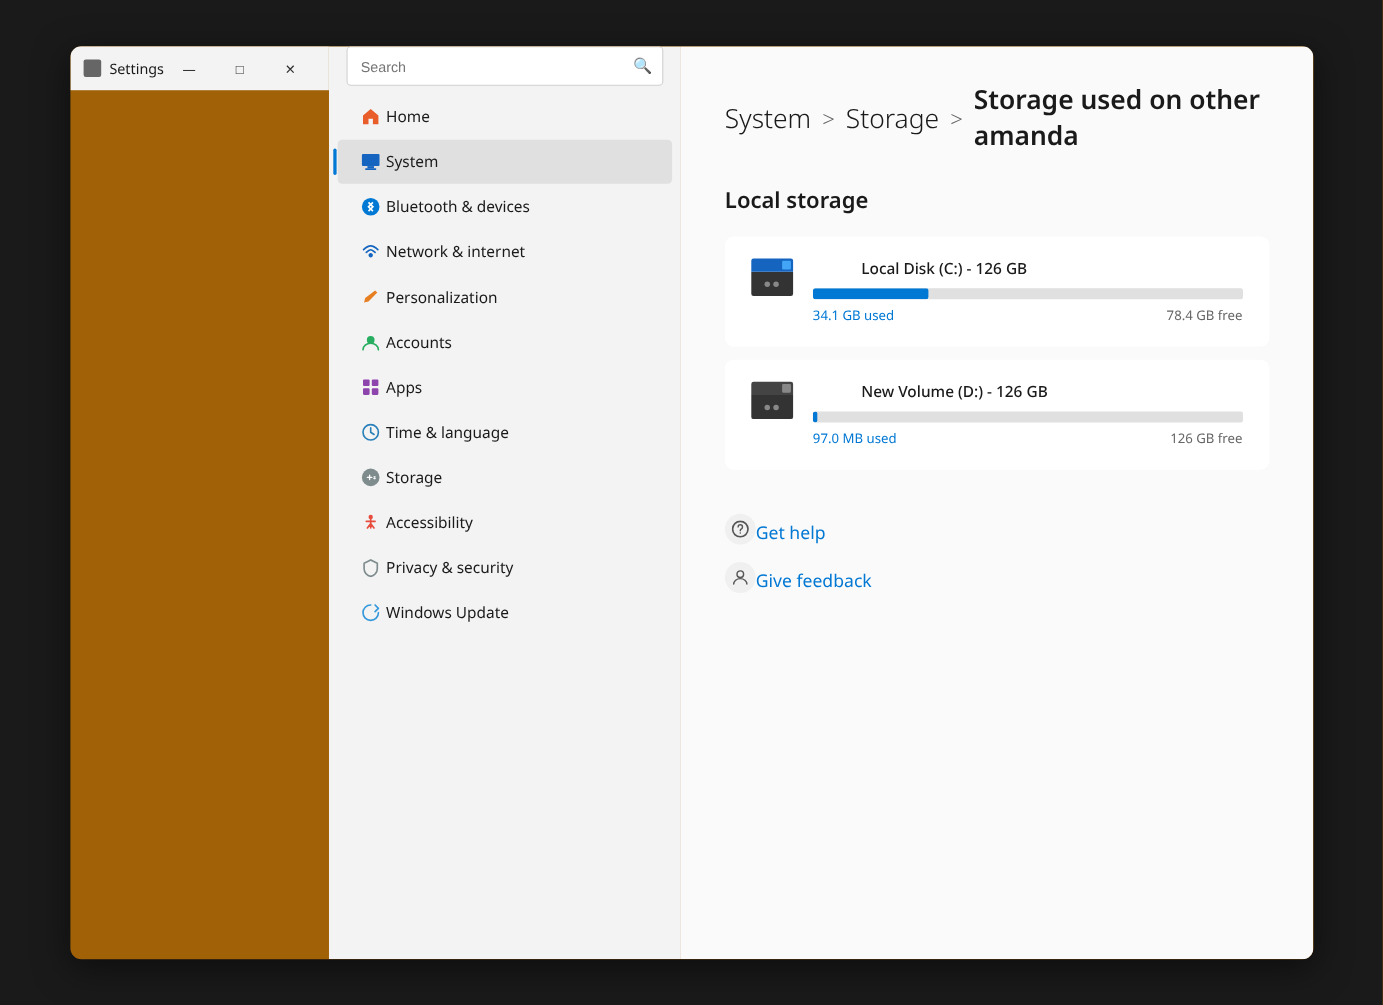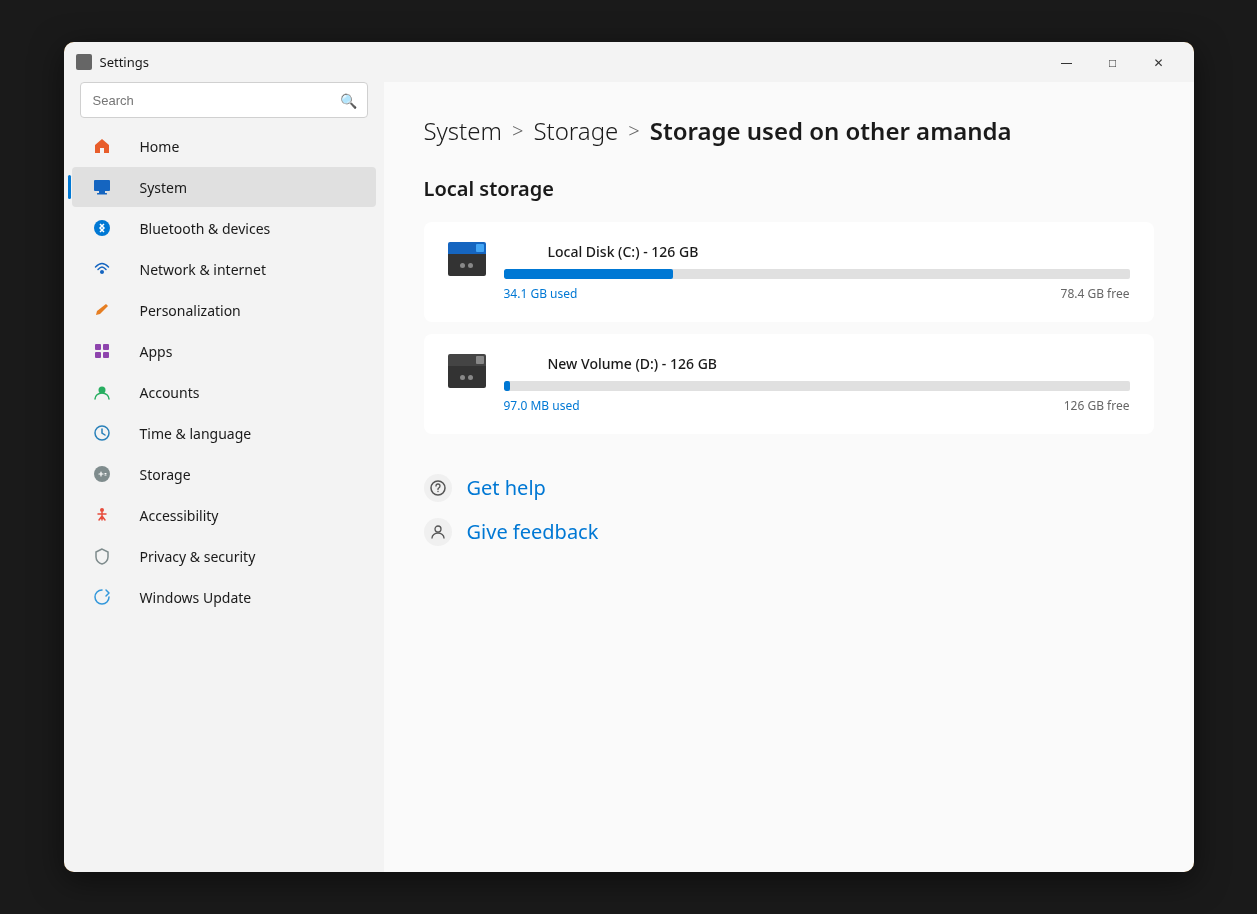--- a/index.html
+++ b/index.html
@@ -11,21 +11,21 @@
       min-height: 100vh;
       font-family: 'Segoe UI', system-ui, sans-serif;
     }
     .window {
       width: 1130px;
       height: 830px;
       background: #a16207;
       border-radius: 10px;
       overflow: hidden;
       display: flex;
-      flex-direction: column;
+      flex-direction: row;
       box-shadow: 0 8px 32px rgba(0,0,0,0.5);
     }
     .titlebar {
       height: 40px;
       background: #f3f3f3;
       display: flex;
       align-items: center;
       padding: 0 12px;
       flex-shrink: 0;
     }
@@ -127,21 +127,21 @@
       color: #666;
       font-size: 14px;
     }
     .nav-item {
       display: flex;
       align-items: center;
       padding: 10px 20px;
       cursor: pointer;
       border-radius: 4px;
       margin: 1px 8px;
-      gap: 28px;
+      gap: 4px;
       font-size: 14px;
       color: #1a1a1a;
       position: relative;
     }
     .nav-item.active {
       background: rgba(0,0,0,0.08);
     }
     .nav-item.active::before {
       content: '';
       position: absolute;
@@ -267,26 +267,26 @@
       font-size: 12px;
       gap: 20px;
     }
     .drive-used { color: #0078d4; }
     .drive-free { color: #666; }
     .help-section {
       margin-top: 32px;
     }
     .help-link {
       display: flex;
-      align-items: flex-start;
-      gap: 15px;
+      align-items: flex-end;
+      gap: 0;
       padding: 8px 0;
       cursor: pointer;
       color: #0078d4;
-      font-size: 20px;
+      font-size: 16px;
       text-decoration: none;
     }
     .help-icon {
       width: 28px;
       height: 28px;
       border-radius: 50%;
       display: flex;
       align-items: center;
       justify-content: center;
       font-size: 14px;
@@ -369,37 +369,37 @@
             <svg width="18" height="18" viewBox="0 0 18 18" fill="none">
               <path d="M13 3L15 5L7 13L3 14L4 10L13 3Z" fill="#e67e22"></path>
             </svg>
           </span>
           <span>Personalization</span>
         </div>
 
         <div class="nav-item">
           <span class="nav-icon">
             <svg width="18" height="18" viewBox="0 0 18 18" fill="none">
+              <circle cx="9" cy="7" r="3.5" fill="#27ae60"></circle>
+              <path d="M2 16C2 12.7 5.1 10 9 10C12.9 10 16 12.7 16 16" stroke="#27ae60" stroke-width="1.5" fill="none" stroke-linecap="round"></path>
+            </svg>
+          </span>
+          <span>Accounts</span>
+        </div>
+
+        <div class="nav-item">
+          <span class="nav-icon">
+            <svg width="18" height="18" viewBox="0 0 18 18" fill="none">
               <rect x="2" y="2" width="6" height="6" rx="1" fill="#8e44ad"></rect>
               <rect x="10" y="2" width="6" height="6" rx="1" fill="#8e44ad"></rect>
               <rect x="2" y="10" width="6" height="6" rx="1" fill="#8e44ad"></rect>
               <rect x="10" y="10" width="6" height="6" rx="1" fill="#8e44ad"></rect>
             </svg>
           </span>
           <span>Apps</span>
-        </div>
-
-        <div class="nav-item">
-          <span class="nav-icon">
-            <svg width="18" height="18" viewBox="0 0 18 18" fill="none">
-              <circle cx="9" cy="7" r="3.5" fill="#27ae60"></circle>
-              <path d="M2 16C2 12.7 5.1 10 9 10C12.9 10 16 12.7 16 16" stroke="#27ae60" stroke-width="1.5" fill="none" stroke-linecap="round"></path>
-            </svg>
-          </span>
-          <span>Accounts</span>
         </div>
 
         <div class="nav-item">
           <span class="nav-icon">
             <svg width="18" height="18" viewBox="0 0 18 18" fill="none">
               <circle cx="9" cy="9" r="7" stroke="#2980b9" stroke-width="1.5" fill="none"></circle>
               <path d="M9 5V9L12 11" stroke="#2980b9" stroke-width="1.5" stroke-linecap="round"></path>
             </svg>
           </span>
           <span>Time &amp; language</span>

